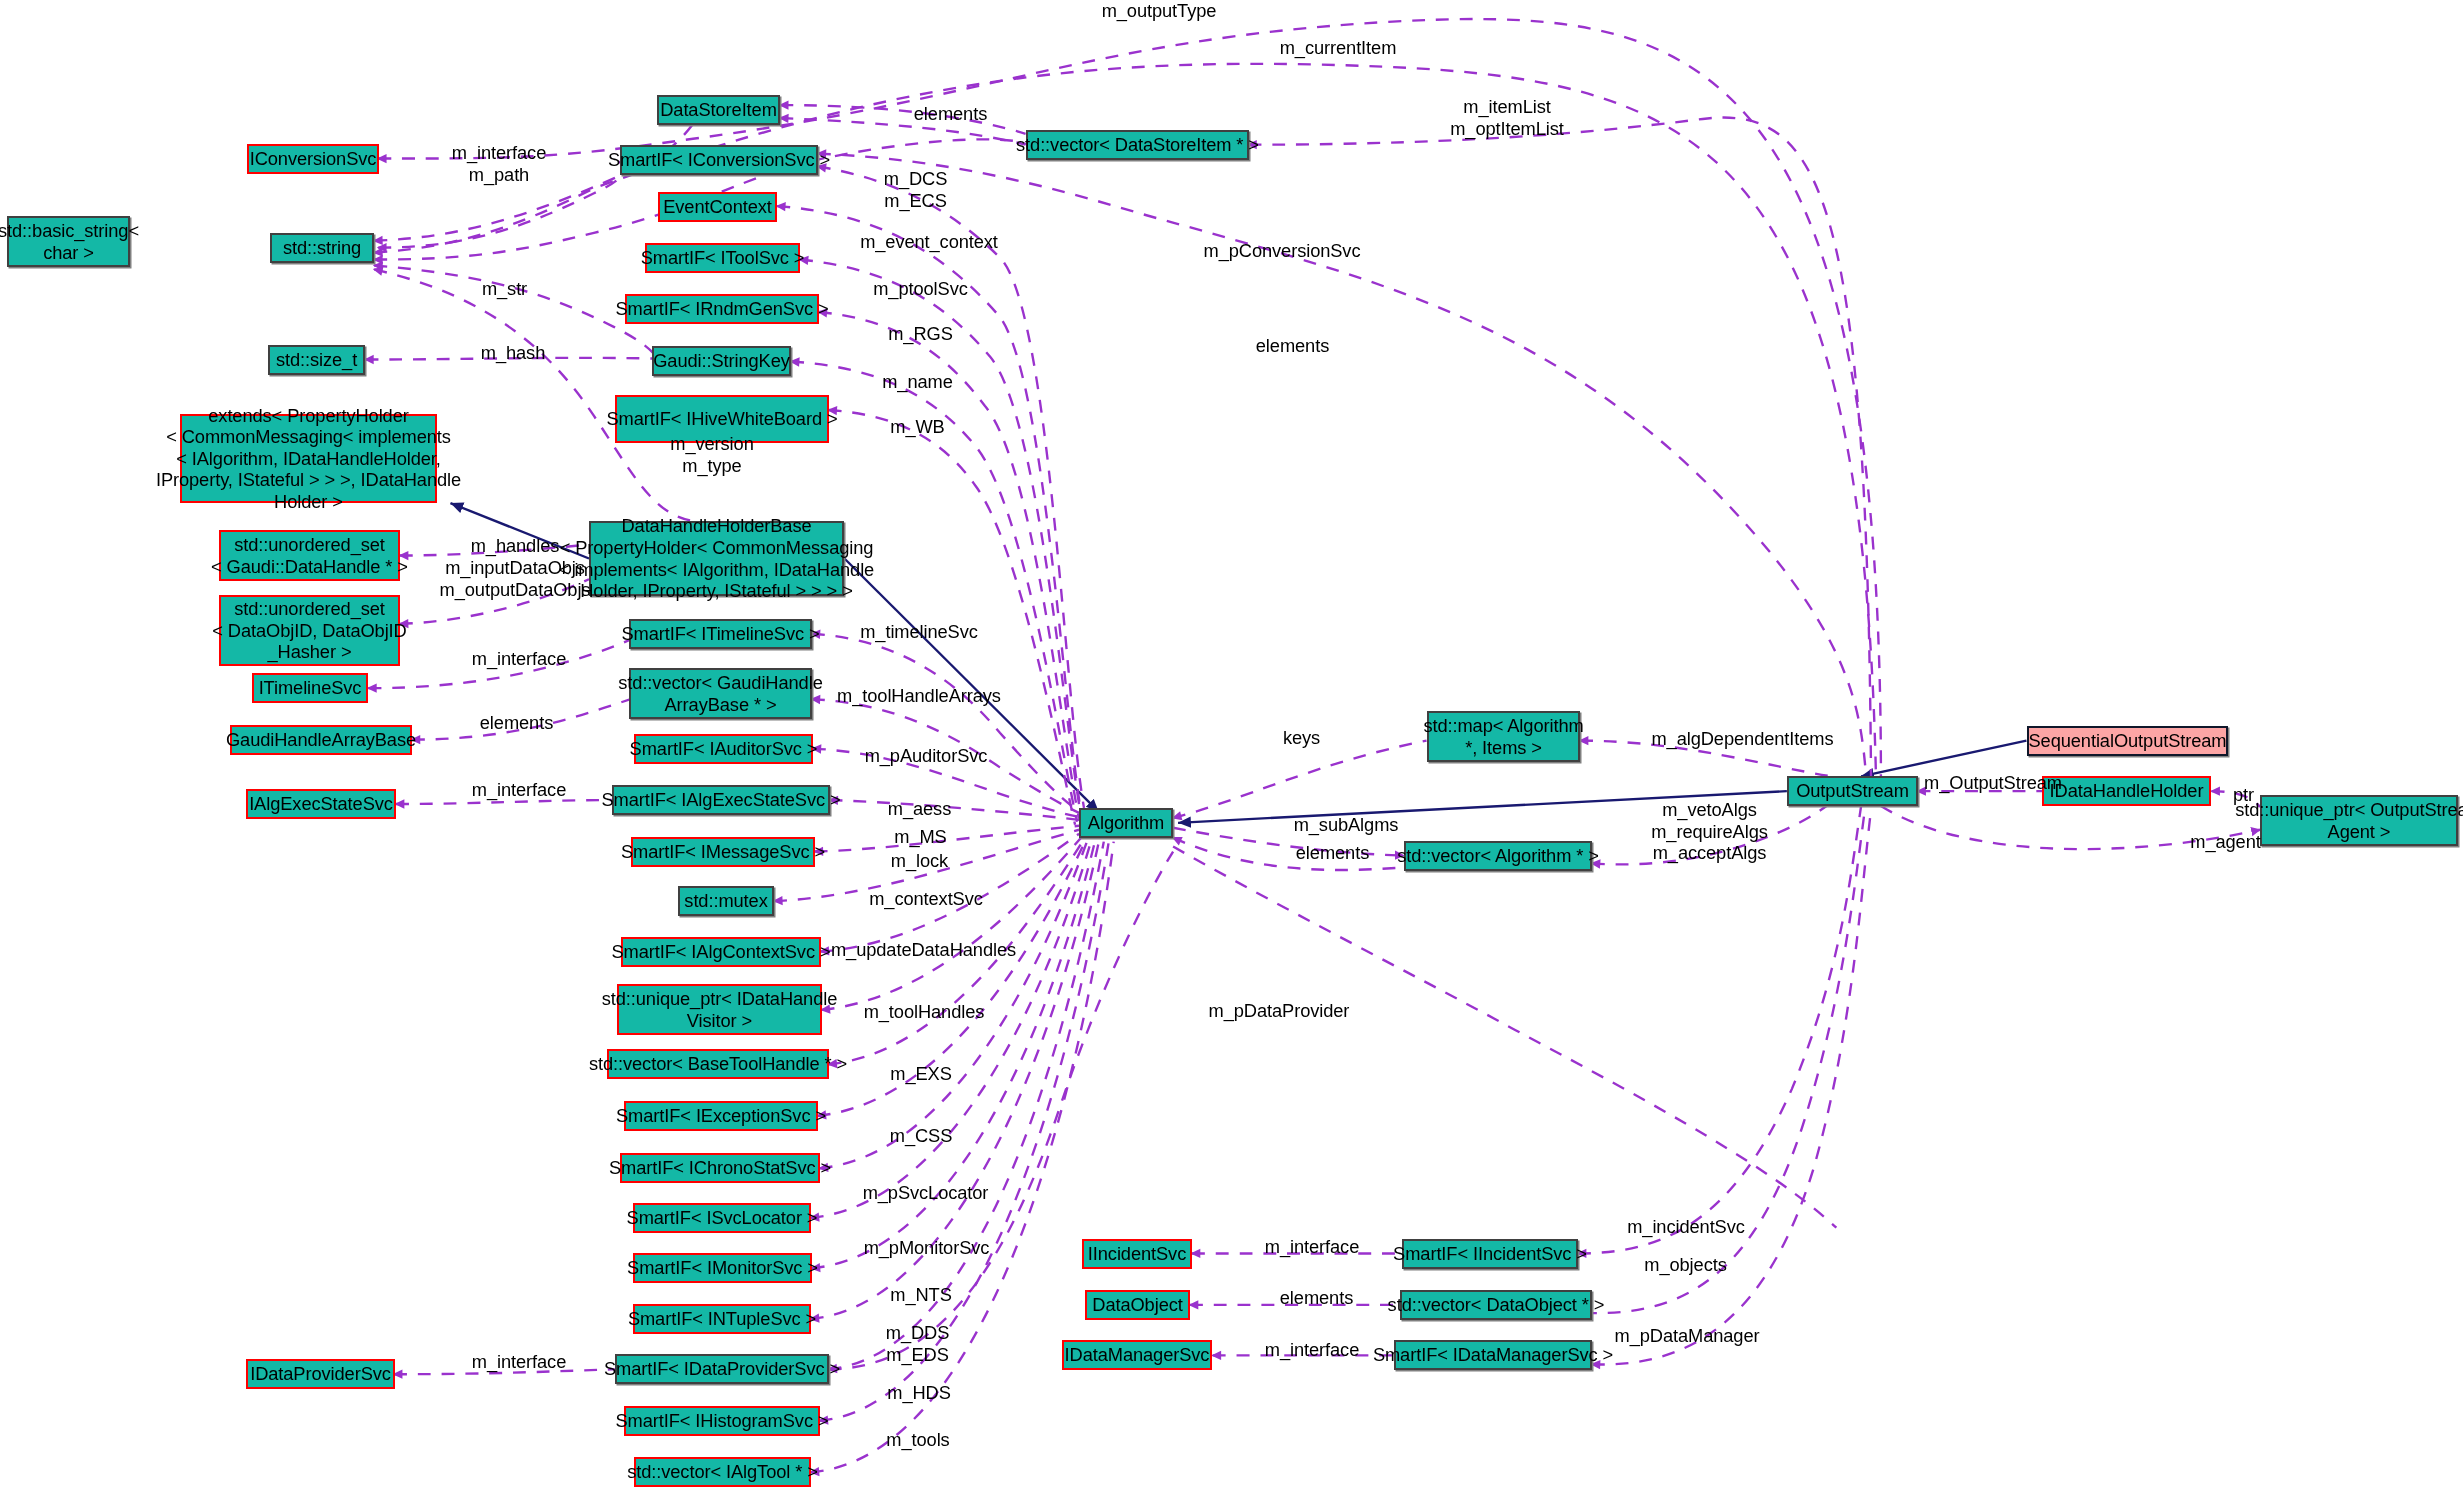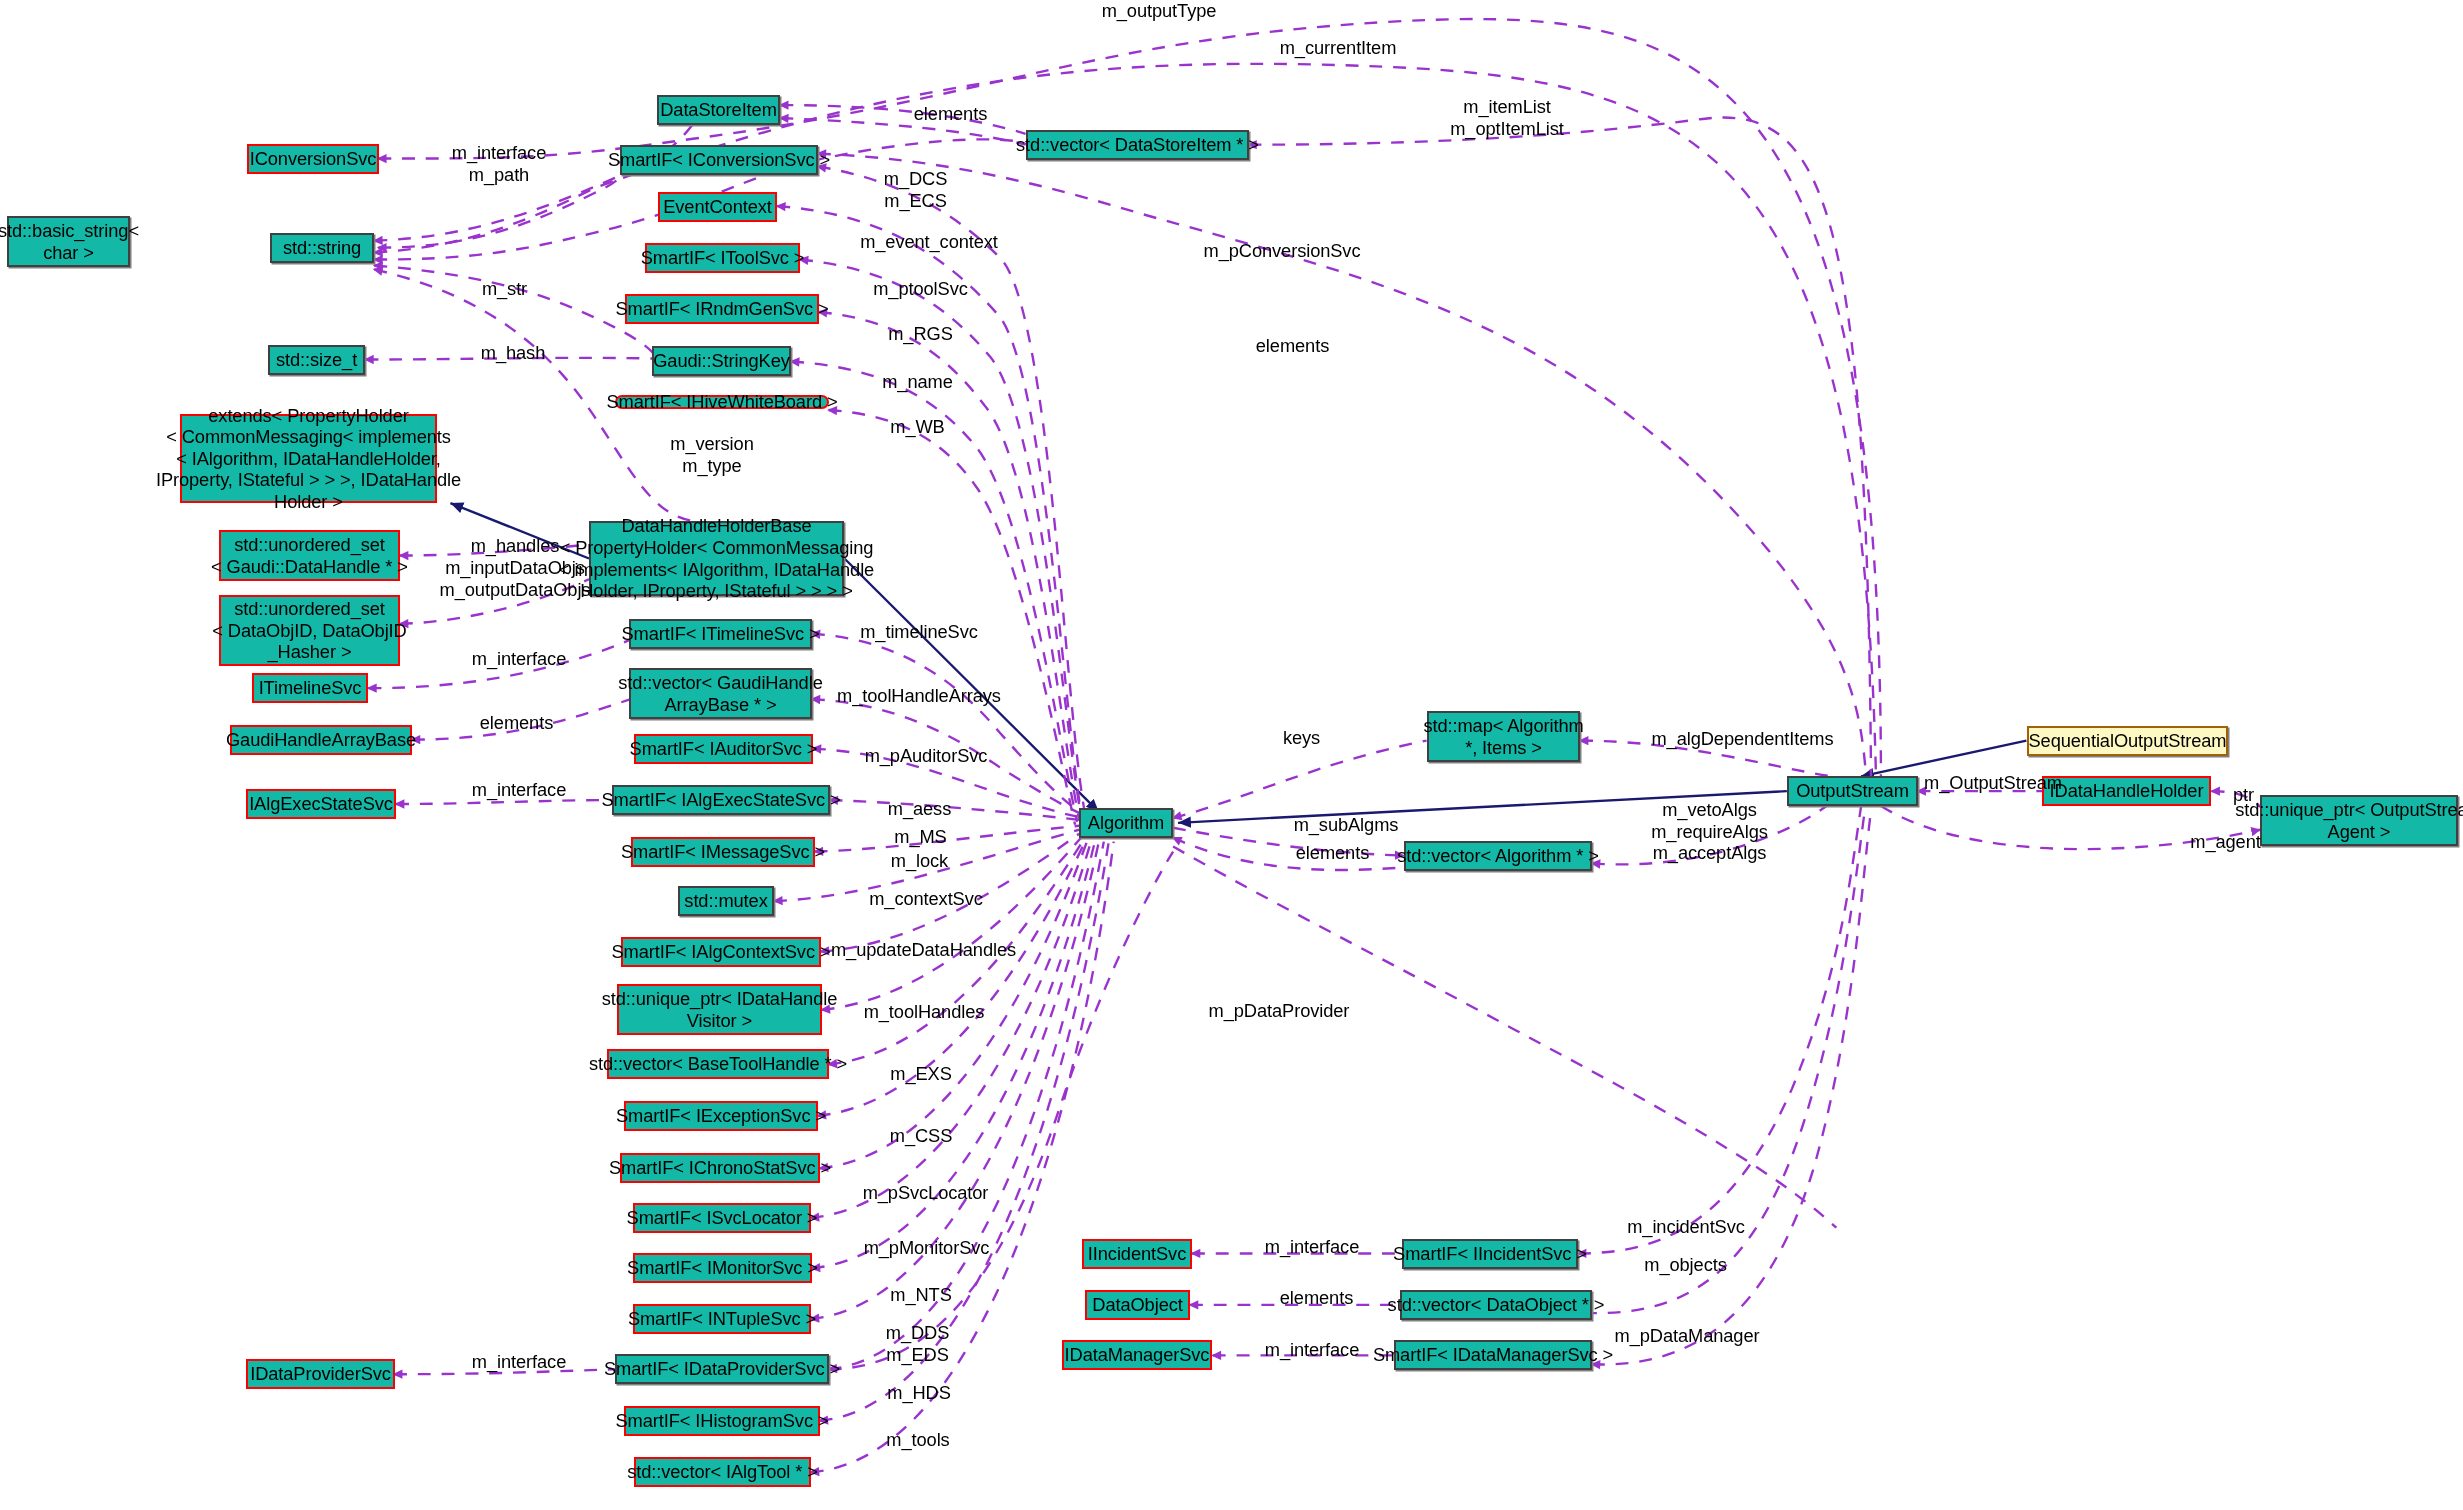--- a/index.html
+++ b/index.html
@@ -40,22 +40,22 @@
     letter-spacing: -0.1px;
   }
   .node.black {
     border: 2px solid #404040;
     box-shadow: 1.5px 1.5px 0 0 #808080;
   }
   .node.red {
     border: 2px solid #ff0000;
   }
   .node.filled {
-    border: 2px solid #a16207;
-    background: #fef9c3;
+    border: 2px solid #0f172a;
+    background: #fca5a5;
     box-shadow: 1.5px 1.5px 0 0 #808080;
   }
   .edge-label {
     position: absolute;
     font-size: 18.3px;
     line-height: 1.18;
     color: #000000;
     white-space: pre;
     text-align: center;
     letter-spacing: -0.1px;
@@ -163,21 +163,21 @@
       <div class="node black" style="left: 7px; top: 216px; width: 123px; height: 51px;">std::basic_string&lt;
 char &gt;</div>
       <div class="node black" style="left: 270px; top: 233px; width: 104px; height: 30px;">std::string</div>
       <div class="node red" style="left: 247px; top: 144px; width: 132px; height: 30px;">IConversionSvc</div>
       <div class="node black" style="left: 657px; top: 95px; width: 123px; height: 30px;">DataStoreItem</div>
       <div class="node black" style="left: 620px; top: 145px; width: 198px; height: 30px;">SmartIF&lt; IConversionSvc &gt;</div>
       <div class="node red" style="left: 658px; top: 192px; width: 119px; height: 30px;">EventContext</div>
       <div class="node red" style="left: 645px; top: 243px; width: 155px; height: 30px;">SmartIF&lt; IToolSvc &gt;</div>
       <div class="node red" style="left: 625px; top: 294px; width: 194px; height: 30px;">SmartIF&lt; IRndmGenSvc &gt;</div>
       <div class="node black" style="left: 652px; top: 346px; width: 139px; height: 30px;">Gaudi::StringKey</div>
-      <div class="node red" style="left: 615px; top: 395px; width: 214px; height: 14px; border-radius: 12px;">SmartIF&lt; IHiveWhiteBoard &gt;</div>
+      <div class="node red" style="left: 615px; top: 395px; width: 214px; height: 48px;">SmartIF&lt; IHiveWhiteBoard &gt;</div>
       <div class="node black" style="left: 268px; top: 345px; width: 97px; height: 30px;">std::size_t</div>
       <div class="node red" style="left: 180px; top: 414px; width: 257px; height: 89px;">extends&lt; PropertyHolder
 &lt; CommonMessaging&lt; implements
 &lt; IAlgorithm, IDataHandleHolder,
 IProperty, IStateful &gt; &gt; &gt;, IDataHandle
 Holder &gt;</div>
       <div class="node red" style="left: 219px; top: 530px; width: 181px; height: 51px;">std::unordered_set
 &lt; Gaudi::DataHandle * &gt;</div>
       <div class="node red" style="left: 219px; top: 595px; width: 181px; height: 71px;">std::unordered_set
 &lt; DataObjID, DataObjID

